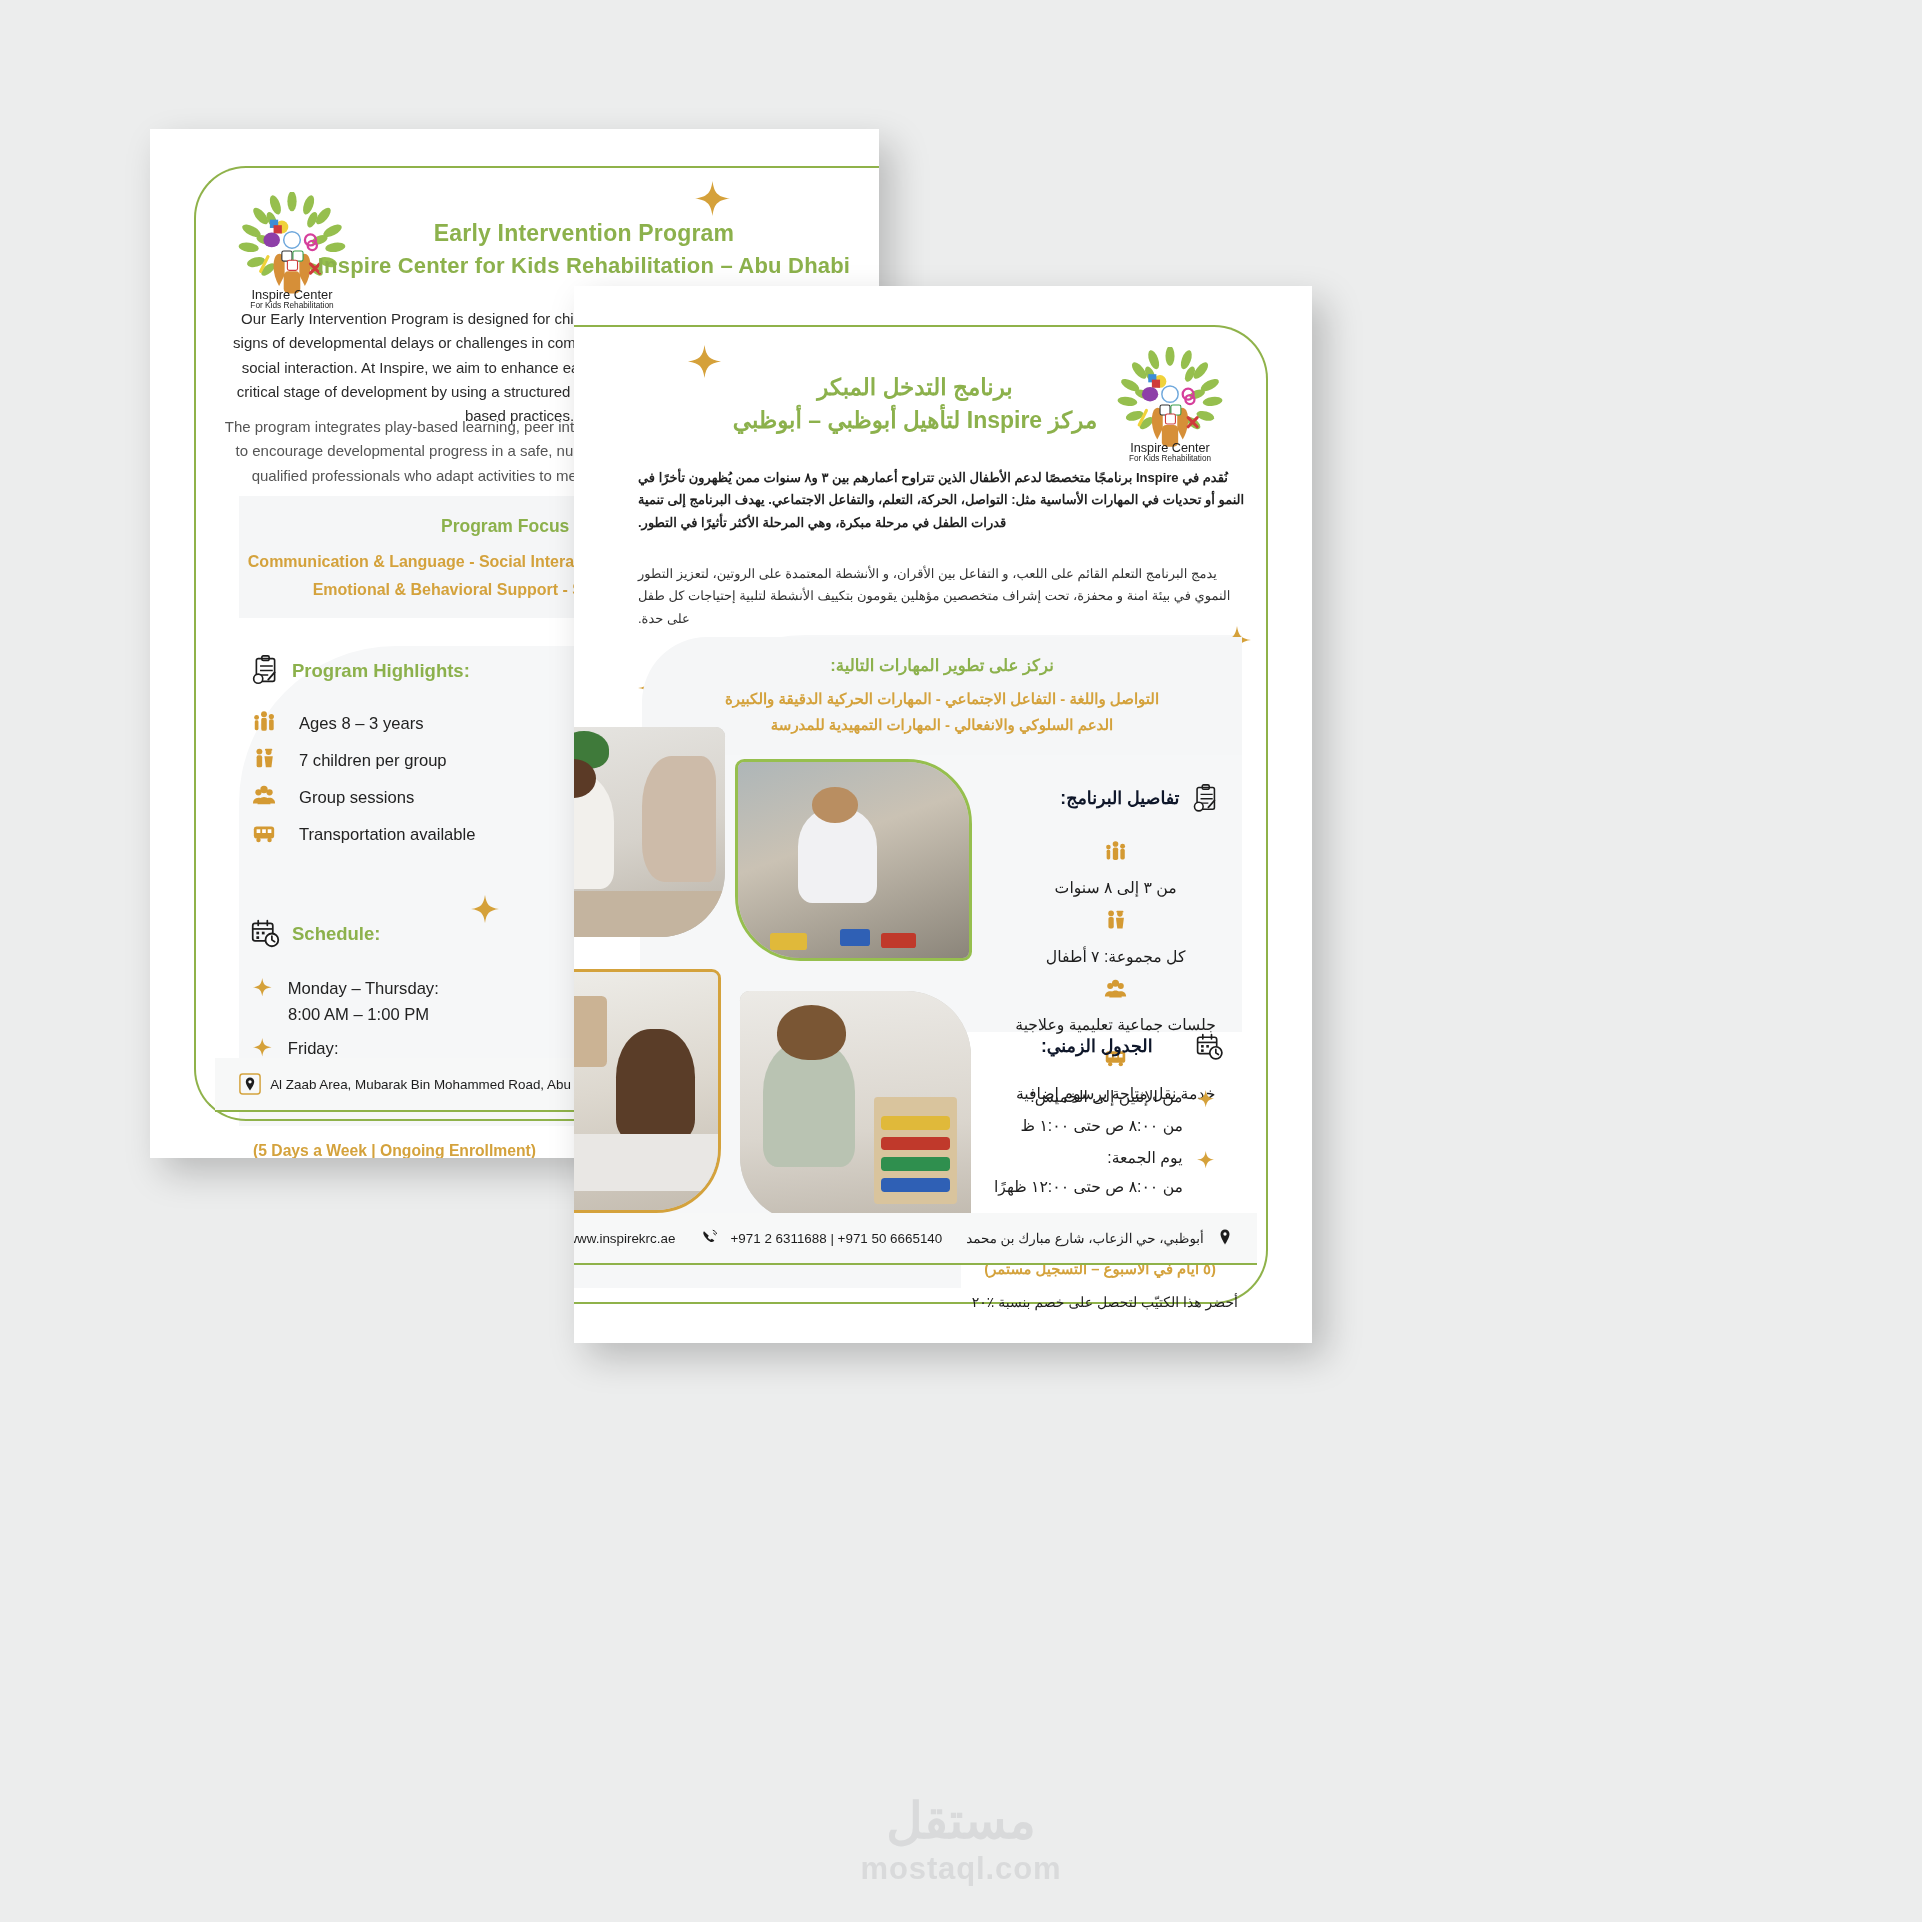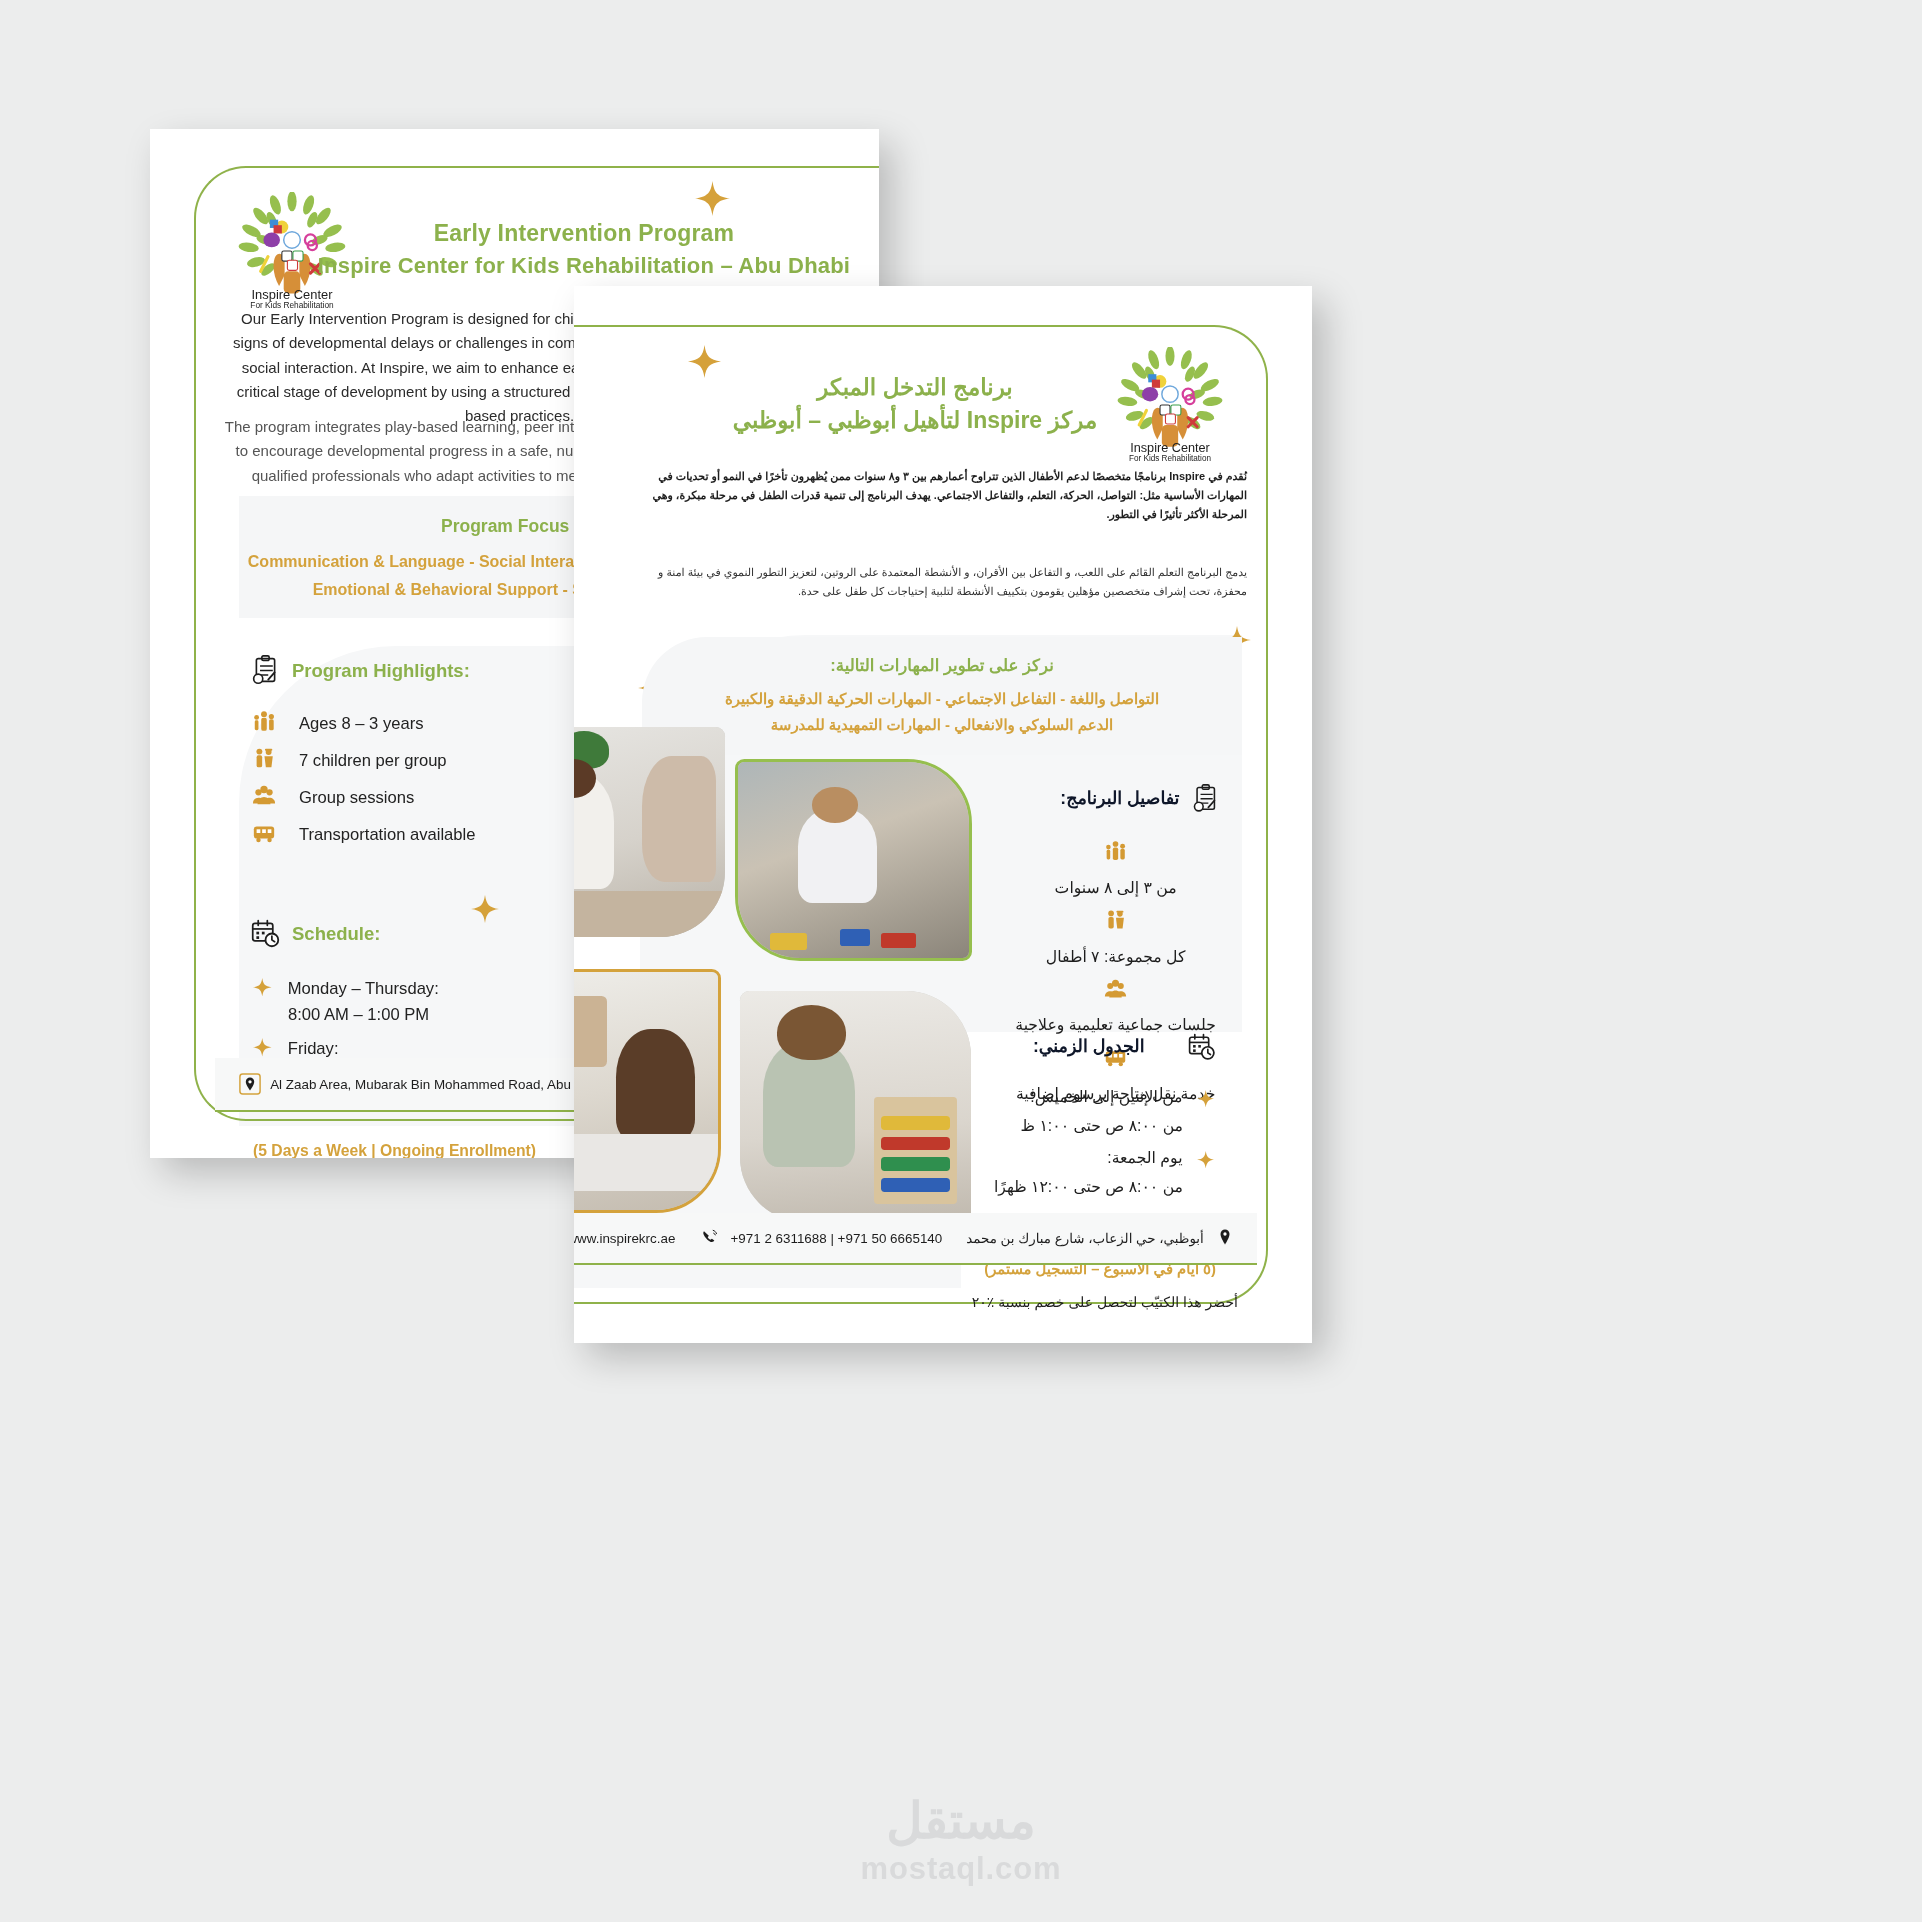--- a/index.html
+++ b/index.html
@@ -111,22 +111,22 @@
     left:-18.5px;top:39px;right:44px;bottom:39px;
     border-top-right-radius:54px;border-bottom-right-radius:54px;
     border-left:none;
   }
   .ar-logo{position:absolute;right:79px;top:61px;width:126px;height:116px;}
   .ar-title{
     position:absolute;right:148px;top:85px;width:498px;text-align:center;
     color:#8cb14c;font-weight:bold;font-size:23px;line-height:1.45;
   }
   .ar-para{
-    position:absolute;right:65px;width:609px;text-align:right;
-    font-size:11px;line-height:1.72;color:#1f1f1f;
+    position:absolute;right:65px;width:609px;text-align:left;
+    font-size:13px;line-height:1.72;color:#1f1f1f;
   }
   .ar-para.p1{top:181px;font-weight:bold;}
   .ar-para.p2{top:277px;color:#333;}
 
   .ar-focus-box{
     position:absolute;right:70px;top:351px;width:600px;height:118px;
     background:#f5f6f7;border-top-left-radius:65px;
   }
   .ar-focus-title{text-align:center;color:#8cb14c;font-weight:bold;font-size:16.6px;padding-top:18.5px;}
   .ar-focus-line{text-align:center;color:#d4a23c;font-weight:bold;font-size:15px;line-height:1.6;padding-top:11px;}
@@ -551,21 +551,21 @@
                 <rect x="11" y="9" width="4" height="4" fill="#fff"></rect>
                 <rect x="17" y="9" width="4" height="4" fill="#fff"></rect>
                 <circle cx="7" cy="20.5" r="2.4"></circle>
                 <circle cx="19" cy="20.5" r="2.4"></circle>
               </svg>
           </span>
           <span class="txt">خدمة نقل متاحة برسوم إضافية</span>
         </div>
       </div>
 
-      <div class="ar-sec-head" style="right:96px;top:746px;gap:42px;">
+      <div class="ar-sec-head" style="right:88px;top:746px;gap:42px;">
         <span class="ico">
           <svg viewBox="0 0 34 34" width="29.5" height="29.5">
             <rect x="3" y="6" width="22" height="19" rx="2.5" fill="none" stroke="#1d1d1d" stroke-width="1.9"></rect>
             <path d="M3 12h22" stroke="#1d1d1d" stroke-width="1.9"></path>
             <path d="M9 3v5M19 3v5" stroke="#1d1d1d" stroke-width="1.9" stroke-linecap="round"></path>
             <rect x="7" y="15" width="3" height="3" fill="#1d1d1d"></rect>
               <rect x="13" y="15" width="3" height="3" fill="#1d1d1d"></rect>
             <rect x="7" y="20" width="3" height="3" fill="#1d1d1d"></rect>
             <circle cx="24" cy="24" r="7" fill="#fff" stroke="#1d1d1d" stroke-width="2"></circle>
             <path d="M24 20v4l3 2" stroke="#1d1d1d" stroke-width="1.9" stroke-linecap="round" fill="none"></path>

